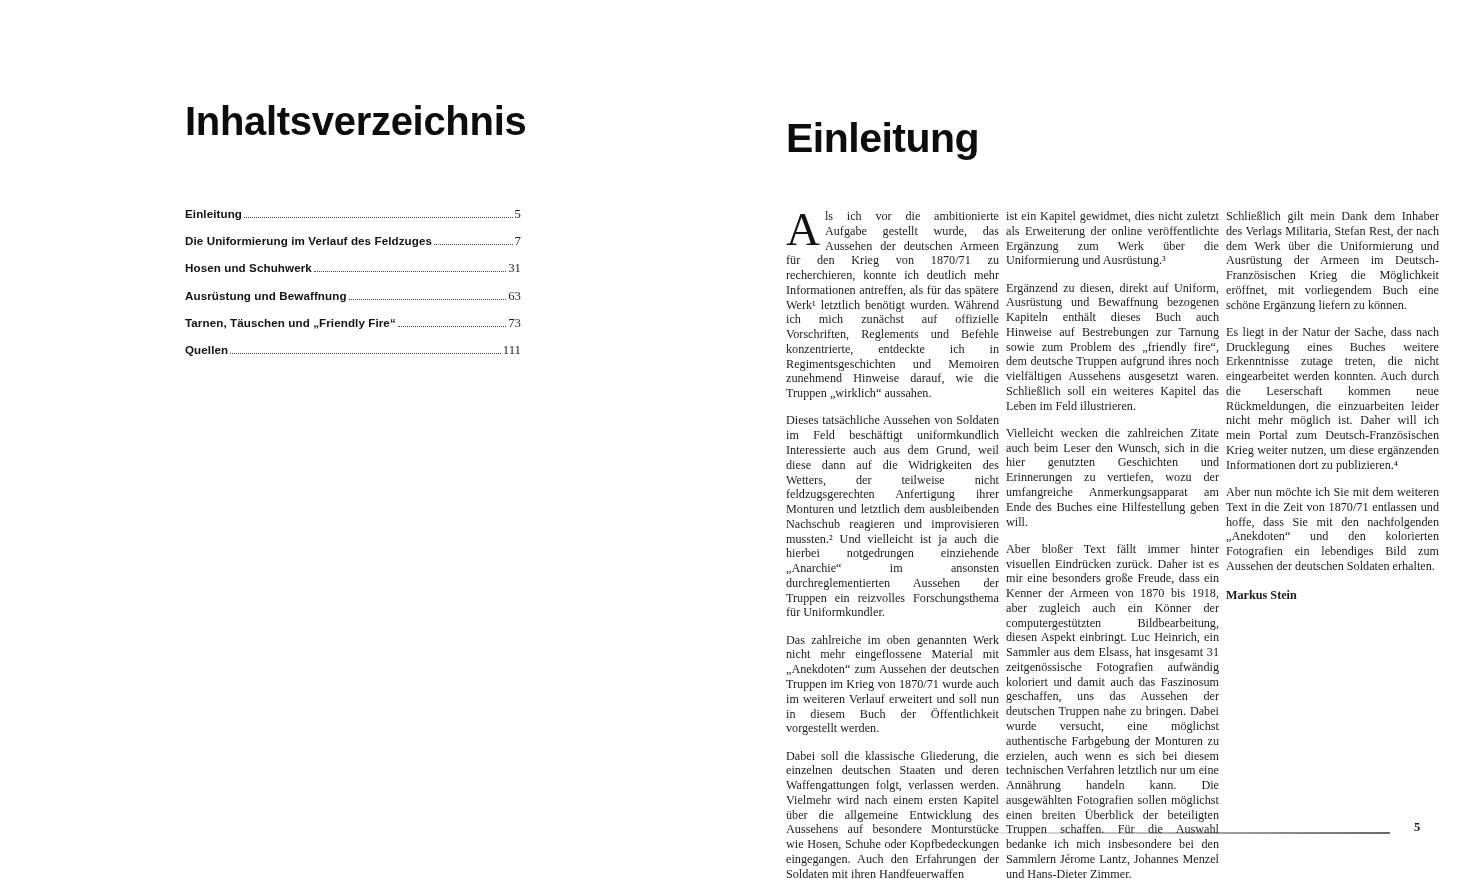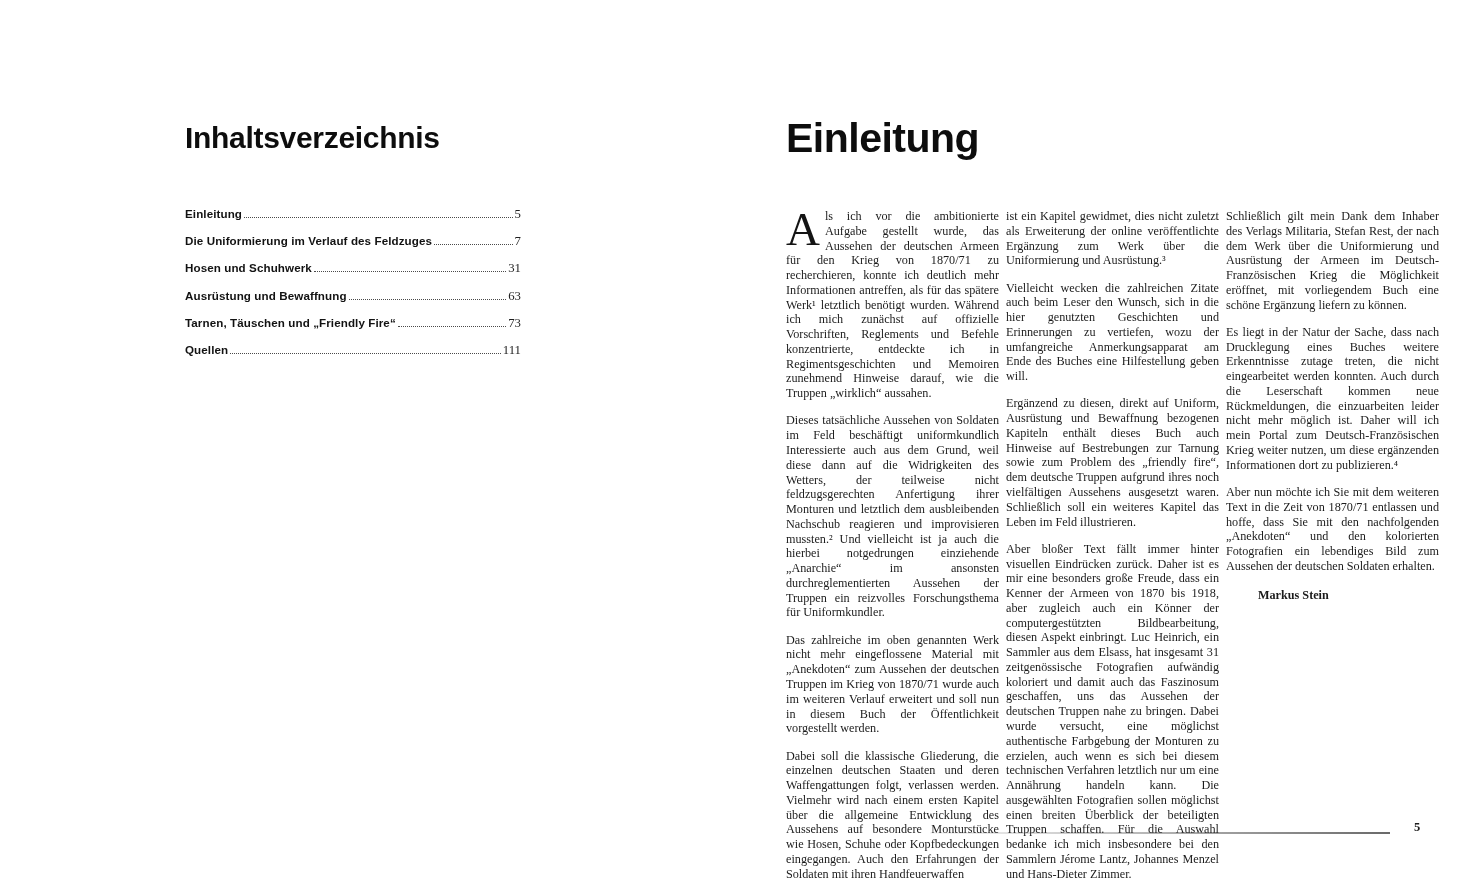--- a/index.html
+++ b/index.html
@@ -15,25 +15,24 @@
     width: 1471px; height: 881px;
     background: #ffffff;
   }
 
   
   .toc-title {
     position: absolute;
     left: 185px; top: 99px;
     font-family: "Liberation Sans", sans-serif;
     font-weight: 700;
-    font-size: 30px;
+    font-size: 40px;
     letter-spacing: -0.3px;
     color: #0d0d0d;
     line-height: 1.1;
-    margin-top: 22px;
   }
   .toc-list {
     position: absolute;
     left: 185px; top: 207px;
     width: 336px;
   }
   .toc-row {
     display: flex;
     align-items: baseline;
     height: 27.2px;
@@ -95,21 +94,20 @@
     padding: 2px 5px 0 0;
     color: #141414;
   }
   .signature {
     font-family: "Liberation Serif", serif;
     font-weight: 700;
     font-size: 12.4px;
     text-align: right;
     margin-top: 14px;
     color: #151515;
-    margin-left: 32px;
   }
 
   
   .footer-rule {
     position: absolute;
     left: 930px; top: 832px;
     width: 460px; height: 2px;
     background: linear-gradient(to right, rgba(80,80,80,0.04), rgba(70,70,70,0.45) 55%, rgba(55,55,55,0.75));
   }
   .page-number {
@@ -165,22 +163,22 @@
 
   <div class="intro-columns">
     <div class="intro-col">
       <p><span class="dropcap">A</span>ls ich vor die ambitionierte Aufgabe gestellt wurde, das Aussehen der deutschen Armeen für den Krieg von 1870/71 zu recherchieren, konnte ich deutlich mehr Informationen antreffen, als für das spätere Werk¹ letztlich benötigt wurden. Während ich mich zunächst auf offizielle Vorschriften, Reglements und Befehle konzentrierte, entdeckte ich in Regimentsgeschichten und Memoiren zunehmend Hinweise darauf, wie die Truppen „wirklich“ aussahen.</p>
       <p>Dieses tatsächliche Aussehen von Soldaten im Feld beschäftigt uniformkundlich Interessierte auch aus dem Grund, weil diese dann auf die Widrigkeiten des Wetters, der teilweise nicht feldzugsgerechten Anfertigung ihrer Monturen und letztlich dem ausbleibenden Nachschub reagieren und improvisieren mussten.² Und vielleicht ist ja auch die hierbei notgedrungen einziehende „Anarchie“ im ansonsten durchreglementierten Aussehen der Truppen ein reizvolles Forschungsthema für Uniformkundler.</p>
       <p>Das zahlreiche im oben genannten Werk nicht mehr eingeflossene Material mit „Anekdoten“ zum Aussehen der deutschen Truppen im Krieg von 1870/71 wurde auch im weiteren Verlauf erweitert und soll nun in diesem Buch der Öffentlichkeit vorgestellt werden.</p>
       <p>Dabei soll die klassische Gliederung, die einzelnen deutschen Staaten und deren Waffengattungen folgt, verlassen werden. Vielmehr wird nach einem ersten Kapitel über die allgemeine Entwicklung des Aussehens auf besondere Monturstücke wie Hosen, Schuhe oder Kopfbedeckungen eingegangen. Auch den Erfahrungen der Soldaten mit ihren Handfeuerwaffen</p>
     </div>
     <div class="intro-col">
       <p>ist ein Kapitel gewidmet, dies nicht zuletzt als Erweiterung der online veröffentlichte Ergänzung zum Werk über die Uniformierung und Ausrüstung.³</p>
+      <p>Ergänzend zu diesen, direkt auf Uniform, Ausrüstung und Bewaffnung bezogenen Kapiteln enthält dieses Buch auch Hinweise auf Bestrebungen zur Tarnung sowie zum Problem des „friendly fire“, dem deutsche Truppen aufgrund ihres noch vielfältigen Aussehens ausgesetzt waren. Schließlich soll ein weiteres Kapitel das Leben im Feld illustrieren.</p>
       <p>Vielleicht wecken die zahlreichen Zitate auch beim Leser den Wunsch, sich in die hier genutzten Geschichten und Erinnerungen zu vertiefen, wozu der umfangreiche Anmerkungsapparat am Ende des Buches eine Hilfestellung geben will.</p>
-      <p>Ergänzend zu diesen, direkt auf Uniform, Ausrüstung und Bewaffnung bezogenen Kapiteln enthält dieses Buch auch Hinweise auf Bestrebungen zur Tarnung sowie zum Problem des „friendly fire“, dem deutsche Truppen aufgrund ihres noch vielfältigen Aussehens ausgesetzt waren. Schließlich soll ein weiteres Kapitel das Leben im Feld illustrieren.</p>
       <p>Aber bloßer Text fällt immer hinter visuellen Eindrücken zurück. Daher ist es mir eine besonders große Freude, dass ein Kenner der Armeen von 1870 bis 1918, aber zugleich auch ein Könner der computergestützten Bildbearbeitung, diesen Aspekt einbringt. Luc Heinrich, ein Sammler aus dem Elsass, hat insgesamt 31 zeitgenössische Fotografien aufwändig koloriert und damit auch das Faszinosum geschaffen, uns das Aussehen der deutschen Truppen nahe zu bringen. Dabei wurde versucht, eine möglichst authentische Farbgebung der Monturen zu erzielen, auch wenn es sich bei diesem technischen Verfahren letztlich nur um eine Annährung handeln kann. Die ausgewählten Fotografien sollen möglichst einen breiten Überblick der beteiligten Truppen schaffen. Für die Auswahl bedanke ich mich insbesondere bei den Sammlern Jérome Lantz, Johannes Menzel und Hans-Dieter Zimmer.</p>
     </div>
     <div class="intro-col">
       <p>Schließlich gilt mein Dank dem Inhaber des Verlags Militaria, Stefan Rest, der nach dem Werk über die Uniformierung und Ausrüstung der Armeen im Deutsch-Französischen Krieg die Möglichkeit eröffnet, mit vorliegendem Buch eine schöne Ergänzung liefern zu können.</p>
       <p>Es liegt in der Natur der Sache, dass nach Drucklegung eines Buches weitere Erkenntnisse zutage treten, die nicht eingearbeitet werden konnten. Auch durch die Leserschaft kommen neue Rückmeldungen, die einzuarbeiten leider nicht mehr möglich ist. Daher will ich mein Portal zum Deutsch-Französischen Krieg weiter nutzen, um diese ergänzenden Informationen dort zu publizieren.⁴</p>
       <p>Aber nun möchte ich Sie mit dem weiteren Text in die Zeit von 1870/71 entlassen und hoffe, dass Sie mit den nachfolgenden „Anekdoten“ und den kolorierten Fotografien ein lebendiges Bild zum Aussehen der deutschen Soldaten erhalten.</p>
       <p class="signature">Markus Stein</p>
     </div>
   </div>
 

